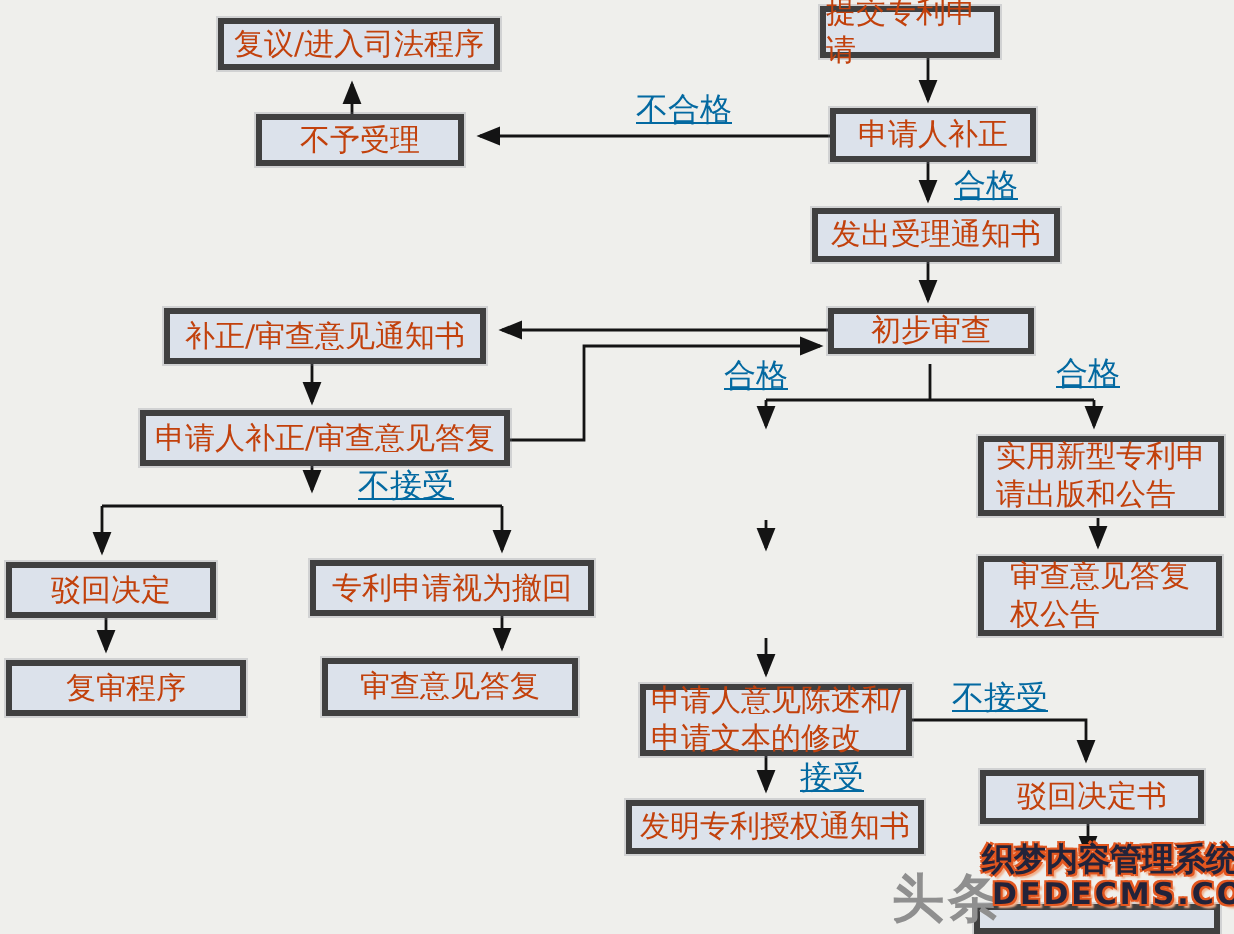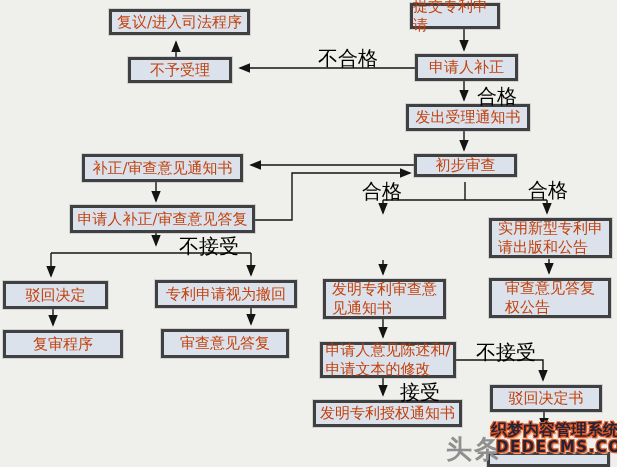--- a/index.html
+++ b/index.html
@@ -26,24 +26,25 @@
     color:#c2410c;
     font-size:15px;
     line-height:1.25;
     display:flex;align-items:center;justify-content:center;
     text-align:left;
     white-space:pre-line;
     z-index:2;
   }
   .edge-label{
     position:absolute;
-    color:#000000;
-    font-size:20px;
+    color:#0369a1;
+    font-size:16px;
     z-index:3;
     white-space:nowrap;
+    text-decoration:underline;
   }
   .wm-toutiao{
     position:absolute;
     left:446px;top:432px;
     font-size:26px;font-weight:bold;
     color:#8f8f8f;
     letter-spacing:2px;
     z-index:5;
     font-family:Liberation Mono, monospace;
   }
@@ -108,22 +109,20 @@
   <div class="node" style="left:128px;top:57px;width:104px;height:26px">不予受理</div>
   <div class="node" style="left:109px;top:9px;width:141px;height:26px">复议/进入司法程序</div>
   <div class="node" style="left:406px;top:104px;width:124px;height:27px">发出受理通知书</div>
   <div class="node" style="left:414px;top:154px;width:103px;height:23px">初步审查</div>
   <div class="node" style="left:82px;top:154px;width:161px;height:28px">补正/审查意见通知书</div>
   <div class="node" style="left:70px;top:205px;width:185px;height:28px">申请人补正/审查意见答复</div>
   <div class="node" style="left:3px;top:281px;width:105px;height:28px">驳回决定</div>
   <div class="node" style="left:3px;top:330px;width:120px;height:28px">复审程序</div>
   <div class="node" style="left:155px;top:280px;width:142px;height:28px">专利申请视为撤回</div>
   <div class="node" style="left:161px;top:329px;width:128px;height:29px">审查意见答复</div>
-  <div class="node" style="left:323px;top:279px;width:123px;height:40px">发明专利审查意
-见通知书</div>
   <div class="node" style="left:489px;top:218px;width:123px;height:40px">实用新型专利申
 请出版和公告</div>
   <div class="node" style="left:489px;top:278px;width:122px;height:40px">审查意见答复
 权公告</div>
   <div class="node" style="left:320px;top:342px;width:136px;height:36px">申请人意见陈述和/
 申请文本的修改</div>
   <div class="node" style="left:313px;top:400px;width:149px;height:27px">发明专利授权通知书</div>
   <div class="node" style="left:490px;top:385px;width:112px;height:27px">驳回决定书</div>
   <div class="node" style="left:487px;top:452px;width:123px;height:15px"></div>
 

